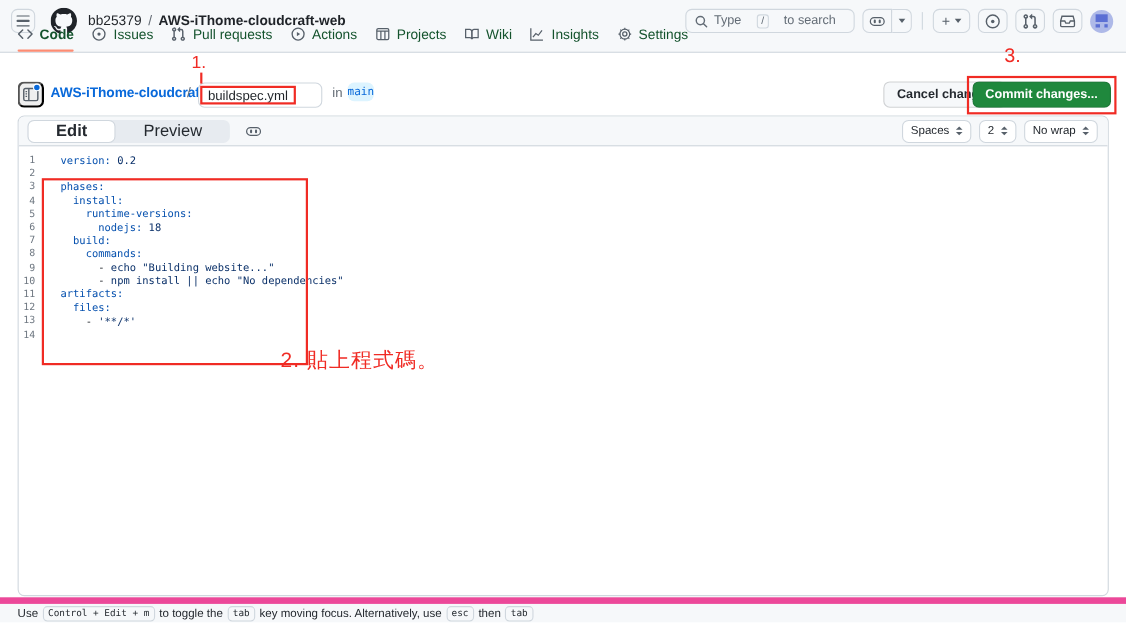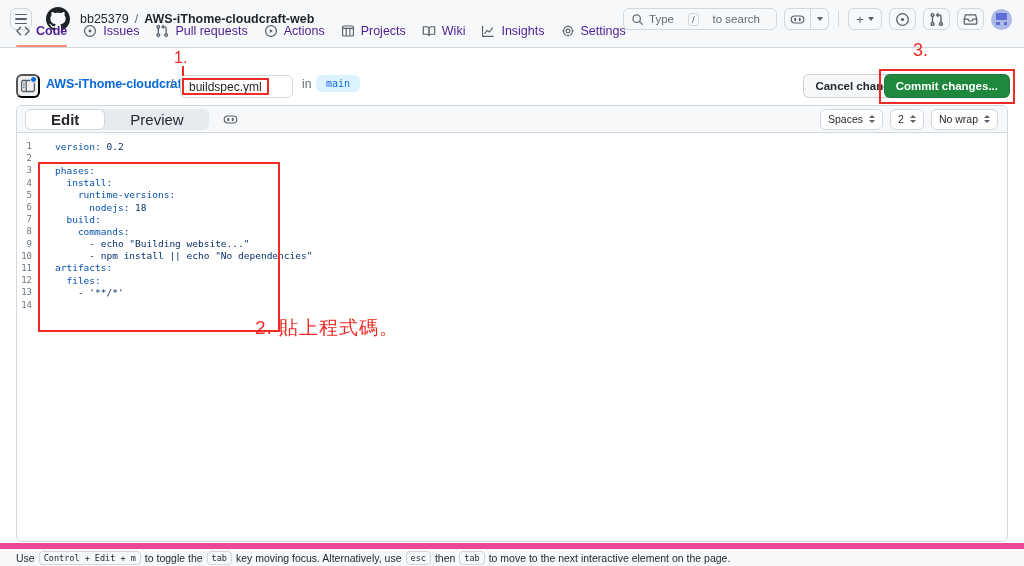--- a/index.html
+++ b/index.html
@@ -50,21 +50,21 @@
   .plus-btn { font-size:13px; gap:4px; width:34px; }
   .avatar { width:21px; height:21px; border-radius:50%; background:#aeb9e8; position:relative; overflow:hidden; cursor:pointer; }
   .avatar .px1 { position:absolute; left:5px; top:4px; width:11px; height:7px; background:#5b6fd4; }
   .avatar .px2 { position:absolute; left:5px; top:13px; width:3.5px; height:3.5px; background:#5b6fd4; }
   .avatar .px3 { position:absolute; left:12.5px; top:13px; width:3.5px; height:3.5px; background:#5b6fd4; }
 
   
   .repo-nav { position:absolute; bottom:0; left:8px; display:flex; }
   .tab {
     position:relative; display:flex; align-items:center; gap:6px; padding:7px 8px 9px 8px;
-    font-size:12.5px; color:#4c1d95; cursor:pointer; text-decoration:none;
+    font-size:12.5px; color:#14532d; cursor:pointer; text-decoration:none;
   }
   .tab .ticon { color:#57606a; display:flex; }
   .tab.active { font-weight:600; }
   .tab.active::after {
     content:""; position:absolute; left:8px; right:8px; bottom:0; height:2px;
     background:#fd8c73; border-radius:2px;
   }
 
   
   .filebar { position:absolute; top:70px; left:0; width:1024px; height:32px; }
@@ -77,21 +77,21 @@
   .fb-sep { position:absolute; left:170px; top:7px; color:#656d76; font-size:12.5px; }
   .filename-wrap { position:absolute; left:180px; top:5px; width:113px; height:23px; }
   .filename-input {
     width:113px; height:23px; border:1px solid #d0d7de; border-radius:6px; background:#fff;
     font-size:12px; padding:0 8px; color:#1f2328; font-family:"Liberation Sans",sans-serif;
   }
   .anno-box-input { position:absolute; left:2px; top:3px; width:87px; height:17px; border:2px solid var(--red); pointer-events:none; }
   .fb-in { position:absolute; left:302px; top:7px; color:#656d76; font-size:12px; }
   .branch-badge {
     position:absolute; left:316px; top:5px; background:#ddf4ff; color:#0969da;
-    font-family:"DejaVu Sans Mono", monospace; font-size:10px; padding:3px 10px; border-radius:6px; cursor:pointer;
+    font-family:"DejaVu Sans Mono", monospace; font-size:10px; padding:3px 0; border-radius:6px; cursor:pointer;
   }
   .btn {
     height:24px; border-radius:6px; font-size:11.5px; font-weight:600; display:flex; align-items:center;
     padding:0 11px; cursor:pointer; font-family:"Liberation Sans",sans-serif;
   }
   .btn-default { position:absolute; right:109px; top:4px; background:#f6f8fa; border:1px solid rgba(31,35,40,0.18); color:#24292f; }
   .commit-wrap { position:absolute; right:14px; top:4px; }
   .btn-primary { background:#1f883d; border:1px solid rgba(31,35,40,0.15); color:#ffffff; }
   .anno-box-commit { position:absolute; left:-5px; top:-5px; right:-5px; bottom:-6px; border:2px solid var(--red); pointer-events:none; }
 
@@ -430,14 +430,13 @@
 
 <div class="footer" id="footer-bar">
     <span>Use</span>
     <kbd>Control + Edit + m</kbd>
     <span>to toggle the</span>
     <kbd>tab</kbd>
     <span>key moving focus. Alternatively, use</span>
     <kbd>esc</kbd>
     <span>then</span>
     <kbd>tab</kbd>
-    <span>to move to the next interactive element on the page.</span>
   </div>
 
 </body></html>

